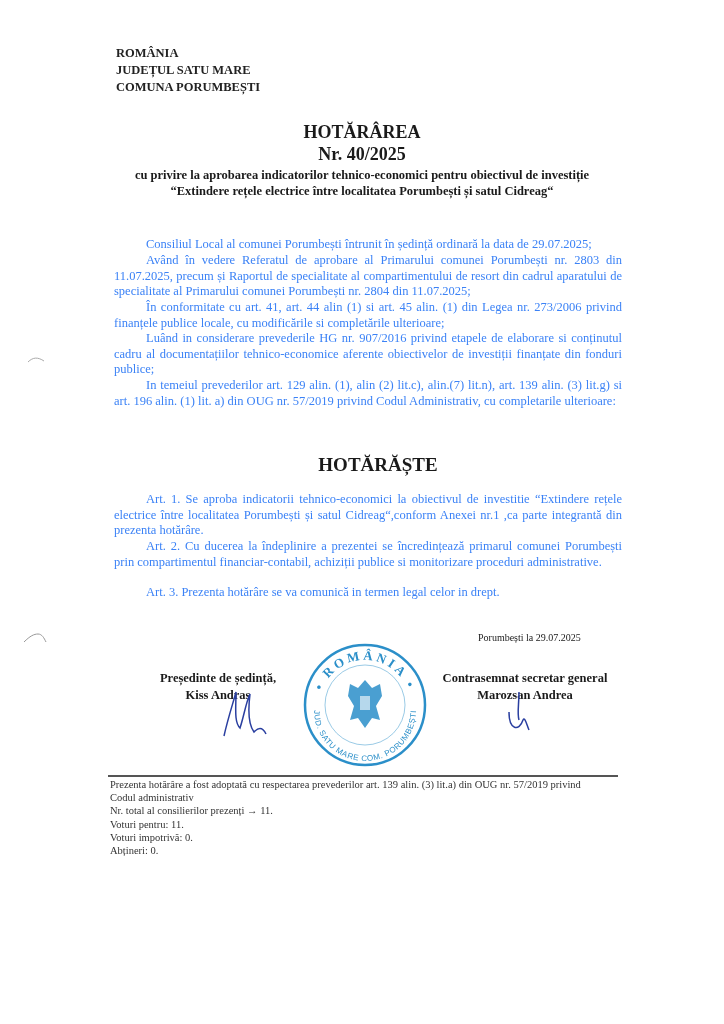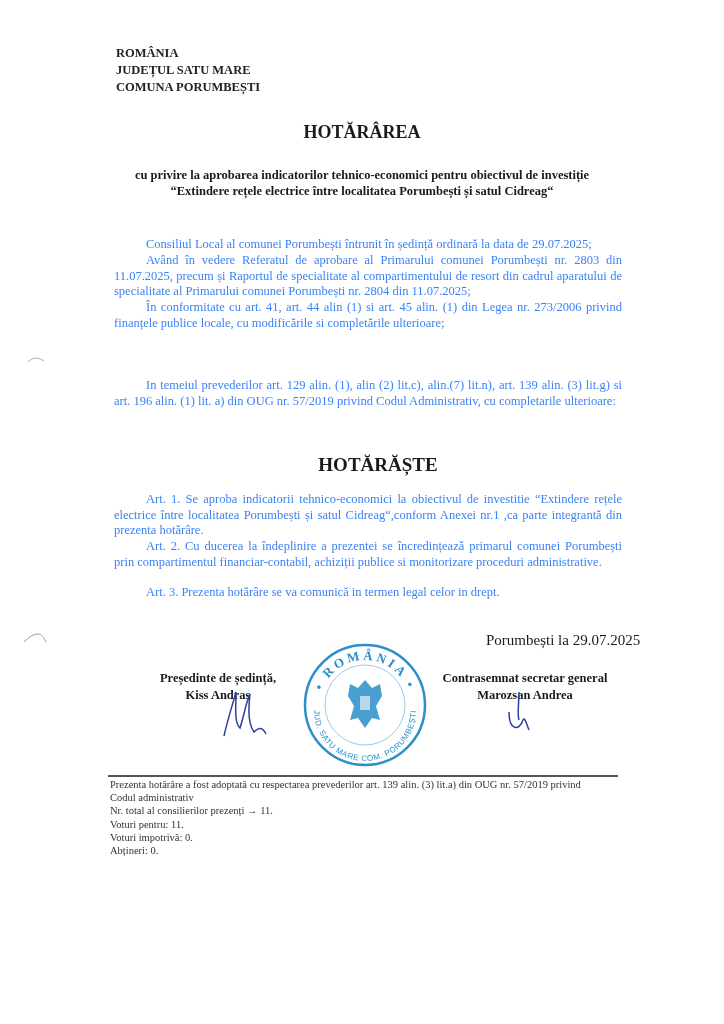--- a/index.html
+++ b/index.html
@@ -11,21 +11,21 @@
   .header { position: absolute; left: 116px; top: 45px; font-weight: bold; font-size: 12.5px; line-height: 17px; color: #222; }
   .title-block { position: absolute; left: 0; width: 724px; text-align: center; font-weight: bold; }
   .t1 { top: 121px; font-size: 18px; line-height: 22px; }
   .t2 { top: 143px; font-size: 18px; line-height: 22px; }
   .t3 { top: 167px; font-size: 12.5px; line-height: 16px; }
   .t4 { top: 183px; font-size: 12.5px; line-height: 16px; }
   .para { position: absolute; left: 114px; width: 508px; font-size: 12.5px; line-height: 15.5px; text-align: justify; color: #3b82f6; }
   .para .ind { display: inline-block; width: 32px; }
   .section-title { position: absolute; left: 0; width: 724px; top: 454px; text-align: center; font-weight: bold; font-size: 19px; margin-left: 16px; }
   .b { font-weight: normal; margin-top: 24px; }
-  .place-date { position: absolute; left: 478px; top: 632px; font-size: 15px; margin-left: 8px; }
+  .place-date { position: absolute; left: 478px; top: 632px; font-size: 10px; }
   .sign-left { position: absolute; left: 148px; top: 670px; font-weight: bold; font-size: 12.5px; line-height: 17px; text-align: center; width: 140px; }
   .sign-right { position: absolute; left: 430px; top: 670px; font-weight: bold; font-size: 12.5px; line-height: 17px; text-align: center; width: 190px; }
   .stamp { position: absolute; left: 300px; top: 640px; width: 130px; height: 130px; }
   .sig1 { position: absolute; left: 220px; top: 688px; width: 50px; height: 52px; }
   .sig2 { position: absolute; left: 505px; top: 690px; width: 30px; height: 44px; }
   .rule { position: absolute; left: 108px; top: 775px; width: 510px; height: 2px; background: #555; }
   .footer { position: absolute; left: 110px; top: 778px; font-size: 10.5px; line-height: 13.2px; color: #333; width: 520px; }
   .footer div { white-space: nowrap; }
   .mark { position: absolute; }
 </style>
@@ -34,26 +34,28 @@
 
 <div class="page">
 
   <div class="header">
     <div>ROMÂNIA</div>
     <div>JUDEȚUL SATU MARE</div>
     <div>COMUNA PORUMBEȘTI</div>
   </div>
 
   <div class="title-block t1">HOTĂRÂREA</div>
+  <div class="title-block t2">Nr. 40/2025</div>
   <div class="title-block t3">cu privire la aprobarea  indicatorilor tehnico-economici pentru obiectivul de investiție</div>
   <div class="title-block t4">“Extindere rețele electrice între localitatea Porumbești și satul Cidreag“</div>
 
   <div class="para" style="top:237px;"><span class="ind"></span><span>Consiliul Local al comunei Porumbești întrunit în ședință ordinară la data de 29.07.2025;</span></div>
   <div class="para" style="top:253px;"><span class="ind"></span><span>Având în vedere Referatul de aprobare al Primarului comunei Porumbești nr. 2803 din 11.07.2025, precum și Raportul de specialitate al compartimentului de resort din cadrul aparatului de specialitate al Primarului comunei Porumbești nr. 2804 din 11.07.2025;</span></div>
   <div class="para" style="top:300px;"><span class="ind"></span><span>În conformitate cu art. 41, art. 44 alin (1) si art. 45 alin. (1) din Legea nr. 273/2006 privind finanțele publice locale, cu modificările si completările ulterioare;</span></div>
+  <div class="para" style="top:331px;"><span class="ind"></span><span>Luând in considerare prevederile HG nr. 907/2016 privind etapele de elaborare si conținutul cadru al documentațiilor tehnico-economice aferente obiectivelor de investiții finanțate din fonduri publice;</span></div>
   <div class="para" style="top:378px;"><span class="ind"></span><span>In temeiul prevederilor art. 129 alin. (1), alin (2) lit.c), alin.(7) lit.n), art. 139 alin. (3) lit.g) si art. 196 alin. (1) lit. a) din OUG nr. 57/2019 privind Codul Administrativ, cu completarile ulterioare:</span></div>
 
   <div class="section-title">HOTĂRĂȘTE</div>
 
   <div class="para" style="top:492px;"><span class="ind"></span><span class="b">Art. 1.</span><span> Se aproba </span><span class="b"> indicatorii tehnico-economici la obiectivul de investitie “Extindere rețele electrice între localitatea Porumbești și satul Cidreag“</span><span>,conform Anexei nr.1 ,ca parte integrantă din prezenta hotărâre.</span></div>
   <div class="para" style="top:539px;"><span class="ind"></span><span class="b">Art. 2.</span><span> Cu ducerea la îndeplinire a prezentei se încredințează primarul comunei Porumbești prin compartimentul financiar-contabil, achiziții publice si monitorizare proceduri administrative.</span></div>
   <div class="para" style="top:585px;"><span class="ind"></span><span class="b">Art. 3.</span><span> Prezenta hotărâre se va comunică in termen legal celor in drept.</span></div>
 
   <div class="place-date">Porumbești la 29.07.2025</div>
 

